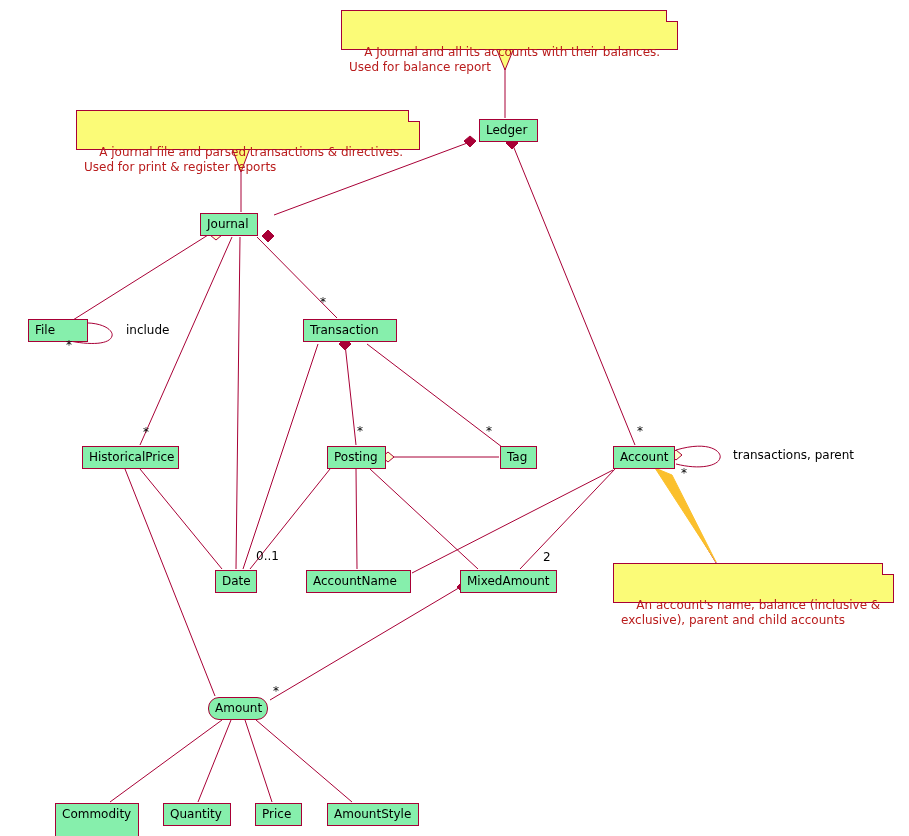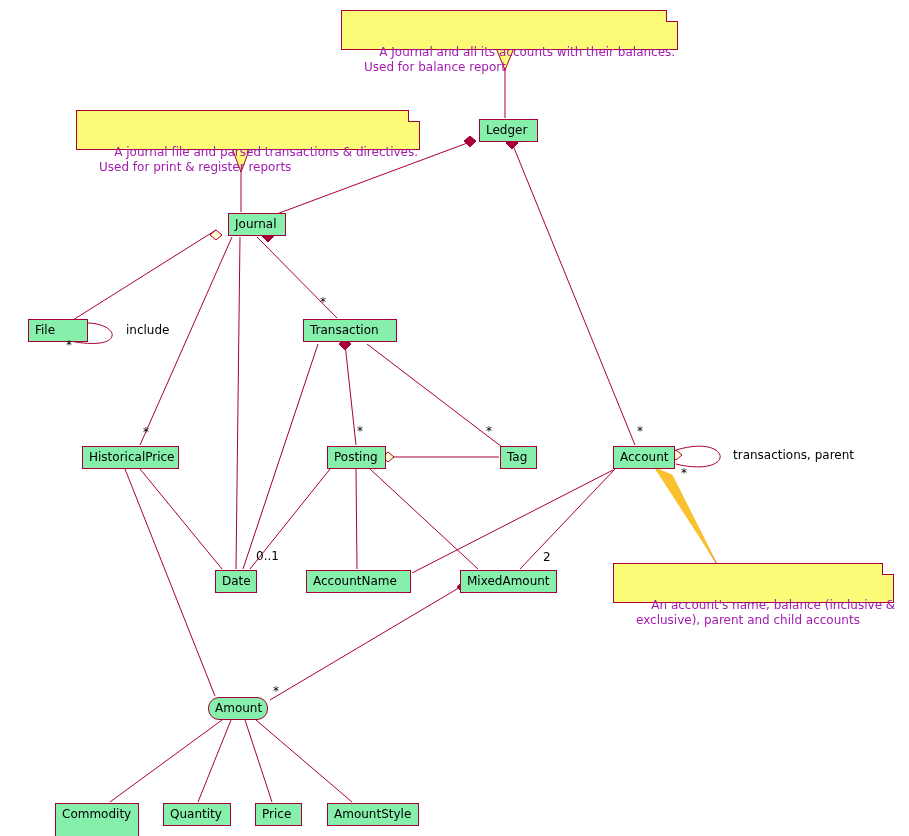--- a/index.html
+++ b/index.html
@@ -31,24 +31,24 @@
     font-size: 12px;
     line-height: 14px;
     padding: 3px 6px 4px 6px;
     white-space: nowrap;
     box-sizing: border-box;
   }
   .note {
     position: absolute;
     background: #FBFB77;
     border: 1px solid #A80036;
-    color: #a21caf;
+    color: #b91c1c;
     font-size: 12px;
     line-height: 15px;
-    padding: 4px 7px 5px 22px;
+    padding: 4px 7px 5px 7px;
     white-space: pre;
     box-sizing: border-box;
   }
   .note .fold {
     position: absolute;
     right: -1px;
     top: -1px;
     width: 11px;
     height: 11px;
     background: #ffffff;
@@ -163,21 +163,21 @@
   </div>
   <div class="note" style="left:76px;top:110px;width:344px;height:40px;">
     <span class="fold"></span>
     <span>A journal file and parsed transactions &amp; directives.
 Used for print &amp; register reports</span>
   </div>
 
   <div class="cls" style="left:479px;top:119px;width:59px;height:23px;">
     <span>Ledger</span>
   </div>
-  <div class="cls" style="left:228px;top:213px;width:58px;height:23px;">
+  <div class="cls" style="left:200px;top:213px;width:58px;height:23px;">
     <span>Journal</span>
   </div>
   <div class="cls" style="left:28px;top:319px;width:60px;height:23px;">
     <span>File</span>
   </div>
   <div class="cls" style="left:303px;top:319px;width:94px;height:23px;">
     <span>Transaction</span>
   </div>
   <div class="cls" style="left:82px;top:446px;width:97px;height:23px;">
     <span>HistoricalPrice</span>

